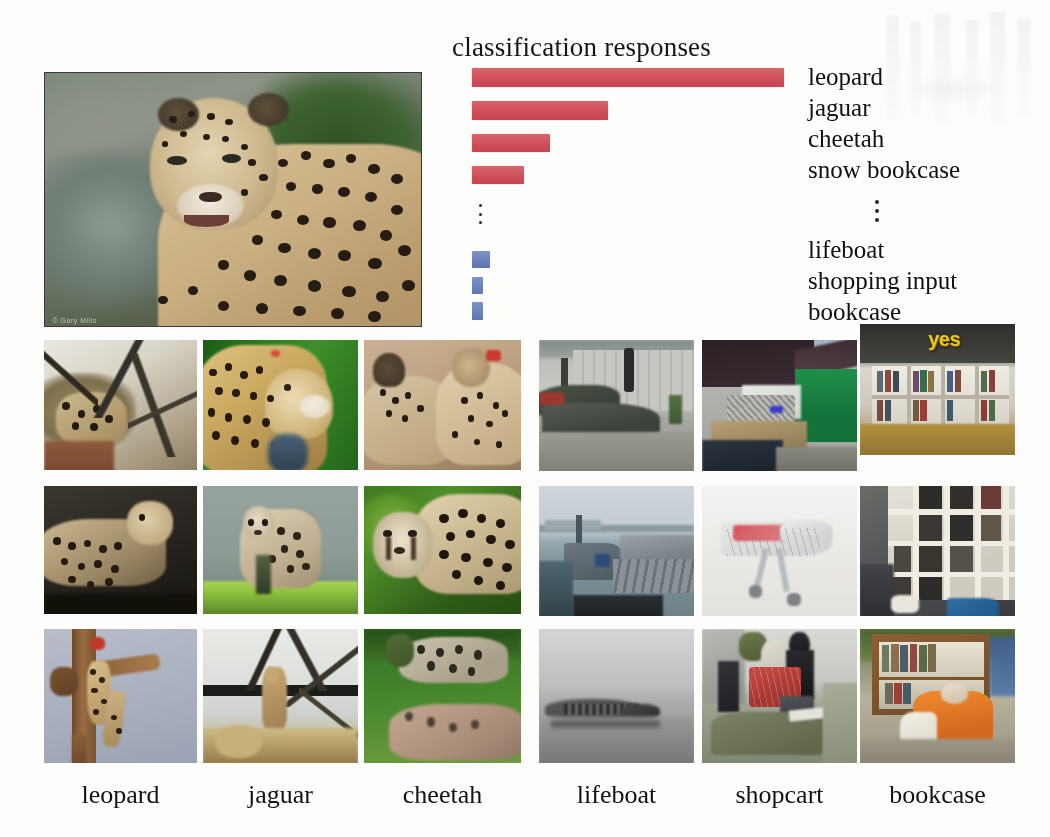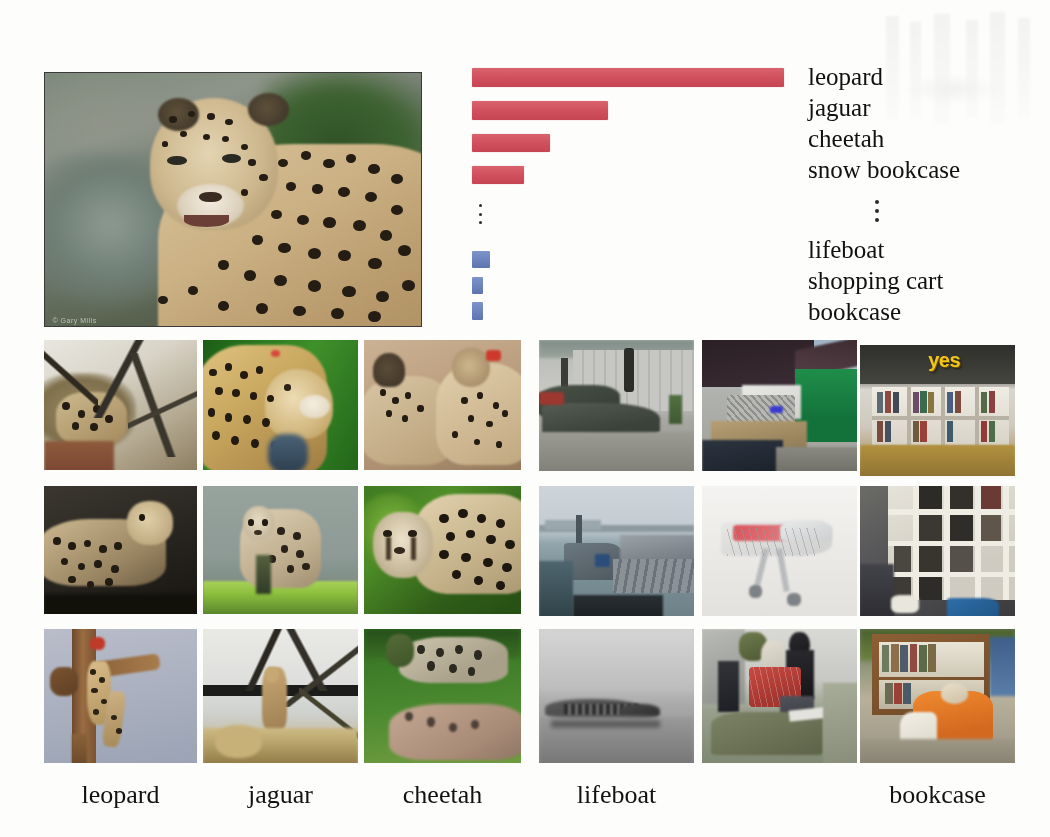--- a/index.html
+++ b/index.html
@@ -196,20 +196,21 @@
     <div class="ghost-bar" style="left:30px; top:10px; width:11px; height:96px;"></div>
     <div class="ghost-bar" style="left:54px; top:2px;  width:16px; height:110px;"></div>
     <div class="ghost-bar" style="left:86px; top:8px;  width:12px; height:98px;"></div>
     <div class="ghost-bar" style="left:110px;top:0px;  width:15px; height:112px;"></div>
     <div class="ghost-bar" style="left:138px;top:6px;  width:12px; height:100px;"></div>
     <div class="ghost" style="left:24px; top:62px; width:96px; height:30px;
          background:radial-gradient(ellipse at 50% 50%, #8b8b8b, rgba(200,200,200,0) 72%); opacity:1;"></div>
   </div>
 
 
+  <div class="heading" style="left:452px; top:32px;">classification responses</div>
 
   <div class="photo-frame bordered" style="left:44px; top:72px; width:376px; height:253px;">
     <div class="hero">
       <div class="hero-blurgreen"></div>
       <div class="hero-blurleft"></div>
 
       <div class="hero-body"></div>
       <div class="hero-head"></div>
       <div class="hero-ear" style="left:30%; top:10%;"></div>
       <div class="hero-ear" style="left:54%; top:8%;"></div>
@@ -296,21 +297,21 @@
   <div class="class-label" style="left:808px; top:126px;">cheetah</div>
   <div class="class-label" style="left:808px; top:157px;">snow bookcase</div>
 
   <div class="vdots big" style="left:874px; top:200px; width:5px; height:22px;">
     <span></span>
       <span></span>
       <span></span>
   </div>
 
   <div class="class-label" style="left:808px; top:237px;">lifeboat</div>
-  <div class="class-label" style="left:808px; top:268px;">shopping cart</div>
+  <div class="class-label" style="left:808px; top:268px;">shopping input</div>
   <div class="class-label" style="left:808px; top:299px;">bookcase</div>
 
   <div class="thumb" style="left:44px; top:340px; width:153px; height:130px;">
     <div class="layer" style="inset:0;background:linear-gradient(150deg,#e8e6df 0%,#d8d4c8 35%,#b4a991 70%,#8d7f63 100%)"></div>
     <div class="layer" style="left:-10%;top:25%;width:70%;height:60%;border-radius:42%;
          background:radial-gradient(ellipse at 50% 50%,#9c8b63,#7e6f4c 60%,rgba(126,111,76,0) 80%);filter:blur(1.4px)"></div>
     <div class="layer" style="left:8%;top:40%;width:46%;height:42%;border-radius:40%;
          background:linear-gradient(150deg,#cbb98e,#a3895c);filter:blur(1px)"></div>
     <div class="layer" style="left:12%;top:48%;width:5%;height:6%;background:#241c12;border-radius:50%"></div>
     <div class="layer" style="left:22%;top:54%;width:5%;height:6%;background:#241c12;border-radius:50%"></div>
@@ -563,21 +564,21 @@
          background:repeating-linear-gradient(48deg,#b7b8b4 0 3px,#8e8f8b 3px 5px);filter:blur(.7px);border-radius:4px"></div>
     <div class="layer" style="left:44%;top:50%;width:8%;height:6%;background:#3a3ad0;border-radius:2px;filter:blur(.8px)"></div>
     <div class="layer" style="left:6%;top:62%;width:62%;height:22%;
          background:linear-gradient(170deg,#b79f74,#8e7a55);filter:blur(1px)"></div>
     <div class="layer" style="left:0;top:76%;width:52%;height:26%;
          background:linear-gradient(170deg,#2c3440,#1b212a);filter:blur(1px)"></div>
     <div class="layer" style="left:48%;top:82%;width:54%;height:20%;
          background:linear-gradient(180deg,#8b8a82,#6f6e67);filter:blur(1.2px)"></div>
   </div>
 
-  <div class="thumb" style="left:860px; top:345px; width:155px; height:131px;">
+  <div class="thumb" style="left:860px; top:324px; width:155px; height:131px;">
     <div class="layer" style="inset:0;background:linear-gradient(180deg,#3b3b38 0%,#4a4a45 22%,#d9d6cf 34%,#cfc9bd 62%,#9b7f3f 100%)"></div>
     <div class="layer" style="left:0;top:0;width:100%;height:30%;
          background:linear-gradient(180deg,#2e2f2c,#45463f);filter:blur(.6px)"></div>
     <div class="layer" style="left:8%;top:32%;width:88%;height:44%;
          background:linear-gradient(180deg,#efece4,#d8d3c7);filter:blur(.3px)"></div>
 
     <div class="layer" style="left:8%;top:54%;width:88%;height:3%;background:#b8b2a4"></div>
     <div class="layer" style="left:30%;top:32%;width:3%;height:44%;background:#b8b2a4"></div>
     <div class="layer" style="left:52%;top:32%;width:3%;height:44%;background:#b8b2a4"></div>
     <div class="layer" style="left:74%;top:32%;width:3%;height:44%;background:#b8b2a4"></div>
@@ -746,15 +747,16 @@
          background:linear-gradient(160deg,#f2efe6,#d9d5c8);filter:blur(.9px)"></div>
     <div class="layer" style="left:0;top:82%;width:100%;height:22%;
          background:linear-gradient(180deg,#9e9786,#857f70);filter:blur(1.6px)"></div>
   </div>
 
   <div class="caption" style="left:44px; top:780px; width:153px;">leopard</div>
   <div class="caption" style="left:203px; top:780px; width:155px;">jaguar</div>
   <div class="caption" style="left:364px; top:780px; width:157px;">cheetah</div>
 
   <div class="caption" style="left:539px; top:780px; width:155px;">lifeboat</div>
+  <div class="caption" style="left:702px; top:780px; width:155px;">shopcart</div>
   <div class="caption" style="left:860px; top:780px; width:155px;">bookcase</div>
 
 </div>
 
 </body></html>

